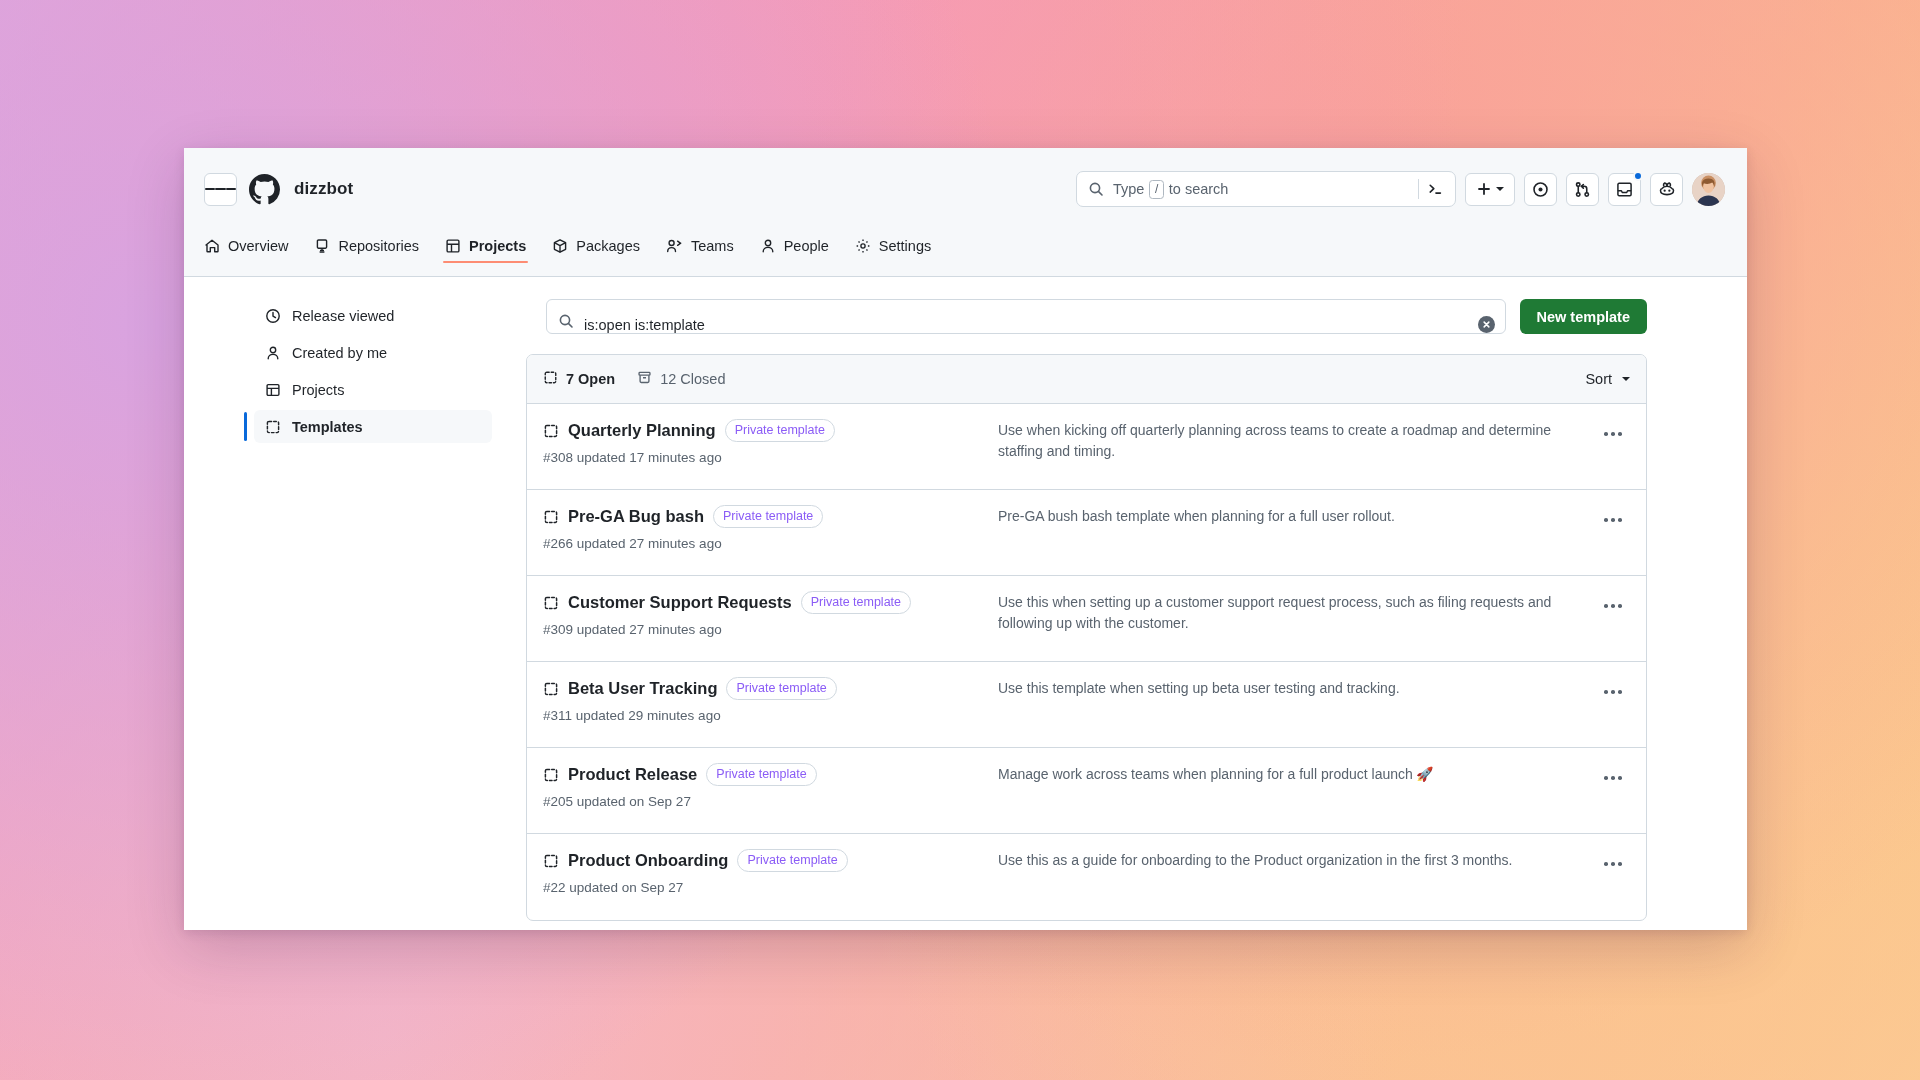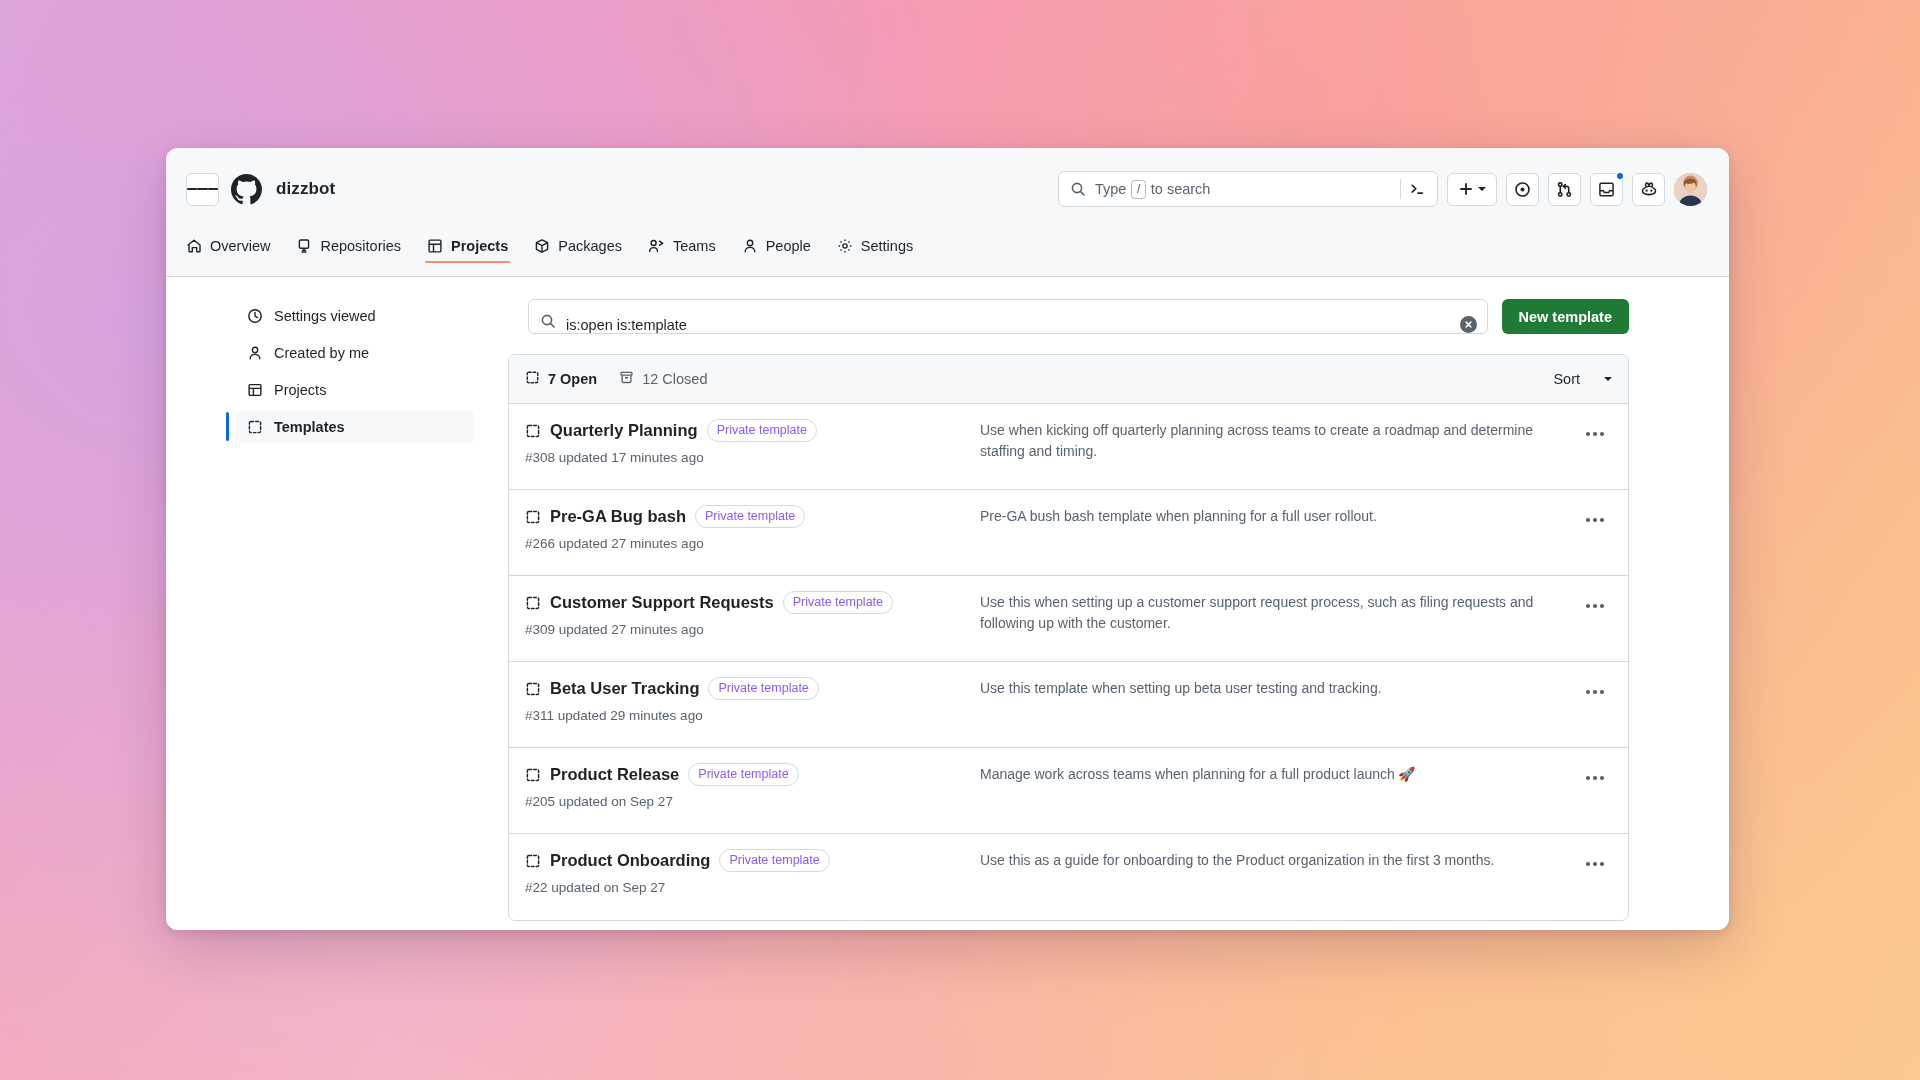--- a/index.html
+++ b/index.html
@@ -19,26 +19,26 @@
       radial-gradient(circle at 96% 48%, #fbc98b 0%, rgba(251,201,139,0) 55%),
       radial-gradient(circle at 20% 96%, #f6b7c4 0%, rgba(246,183,196,0) 55%),
       radial-gradient(circle at 78% 92%, #fbbf96 0%, rgba(251,191,150,0) 55%),
       linear-gradient(135deg, #e0a7dd 0%, #f79ab4 28%, #fba98f 62%, #fdd39a 100%);
     position: relative;
   }
 
   
   #window {
     position: absolute;
-    left: 166px;
+    left: 184px;
     top: 148px;
     width: 1563px;
     height: 782px;
     background: #ffffff;
-    border-radius: 12px;
+    border-radius: 0;
     overflow: hidden;
     box-shadow: 0 18px 55px rgba(60,20,60,.20), 0 3px 10px rgba(60,20,60,.12);
   }
 
   
   .gh-header {
     height: 82px;
     background: #f6f8fa;
     border-bottom: 1px solid #d1d9e0;
     display: flex;
@@ -296,21 +296,21 @@
     font-size: 14.5px;
     cursor: pointer;
     white-space: nowrap;
   }
   .count-item.open { color: #1f2328; font-weight: 600; }
   .count-item.closed { color: #59636e; }
   .sort-ctl {
     margin-left: auto;
     display: flex;
     align-items: center;
-    gap: 24px;
+    gap: 10px;
     font-size: 14.5px;
     color: #1f2328;
     cursor: pointer;
     font-weight: 500;
   }
 
   .tpl-row {
     display: flex;
     align-items: flex-start;
     padding: 15px 16px 15px 16px;
@@ -533,21 +533,21 @@
 
     <div class="sidebar">
 
       <div class="side-item">
         <span class="si-ico">
           <svg width="16" height="16" viewBox="0 0 16 16" fill="none" stroke="#1f2328" stroke-width="1.4" stroke-linecap="round">
               <circle cx="8" cy="8" r="6.2"></circle>
               <path d="M8 4.4V8l2.5 1.6"></path>
             </svg>
         </span>
-        <span>Settings viewed</span>
+        <span>Release viewed</span>
       </div>
 
       <div class="side-item">
         <span class="si-ico">
           <svg width="16" height="16" viewBox="0 0 16 16" fill="none" stroke="#1f2328" stroke-width="1.4" stroke-linecap="round">
               <circle cx="8" cy="5" r="2.7"></circle>
               <path d="M3.2 13.8c0-2.6 2.1-4.4 4.8-4.4s4.8 1.8 4.8 4.4"></path>
             </svg>
         </span>
         <span>Created by me</span>

